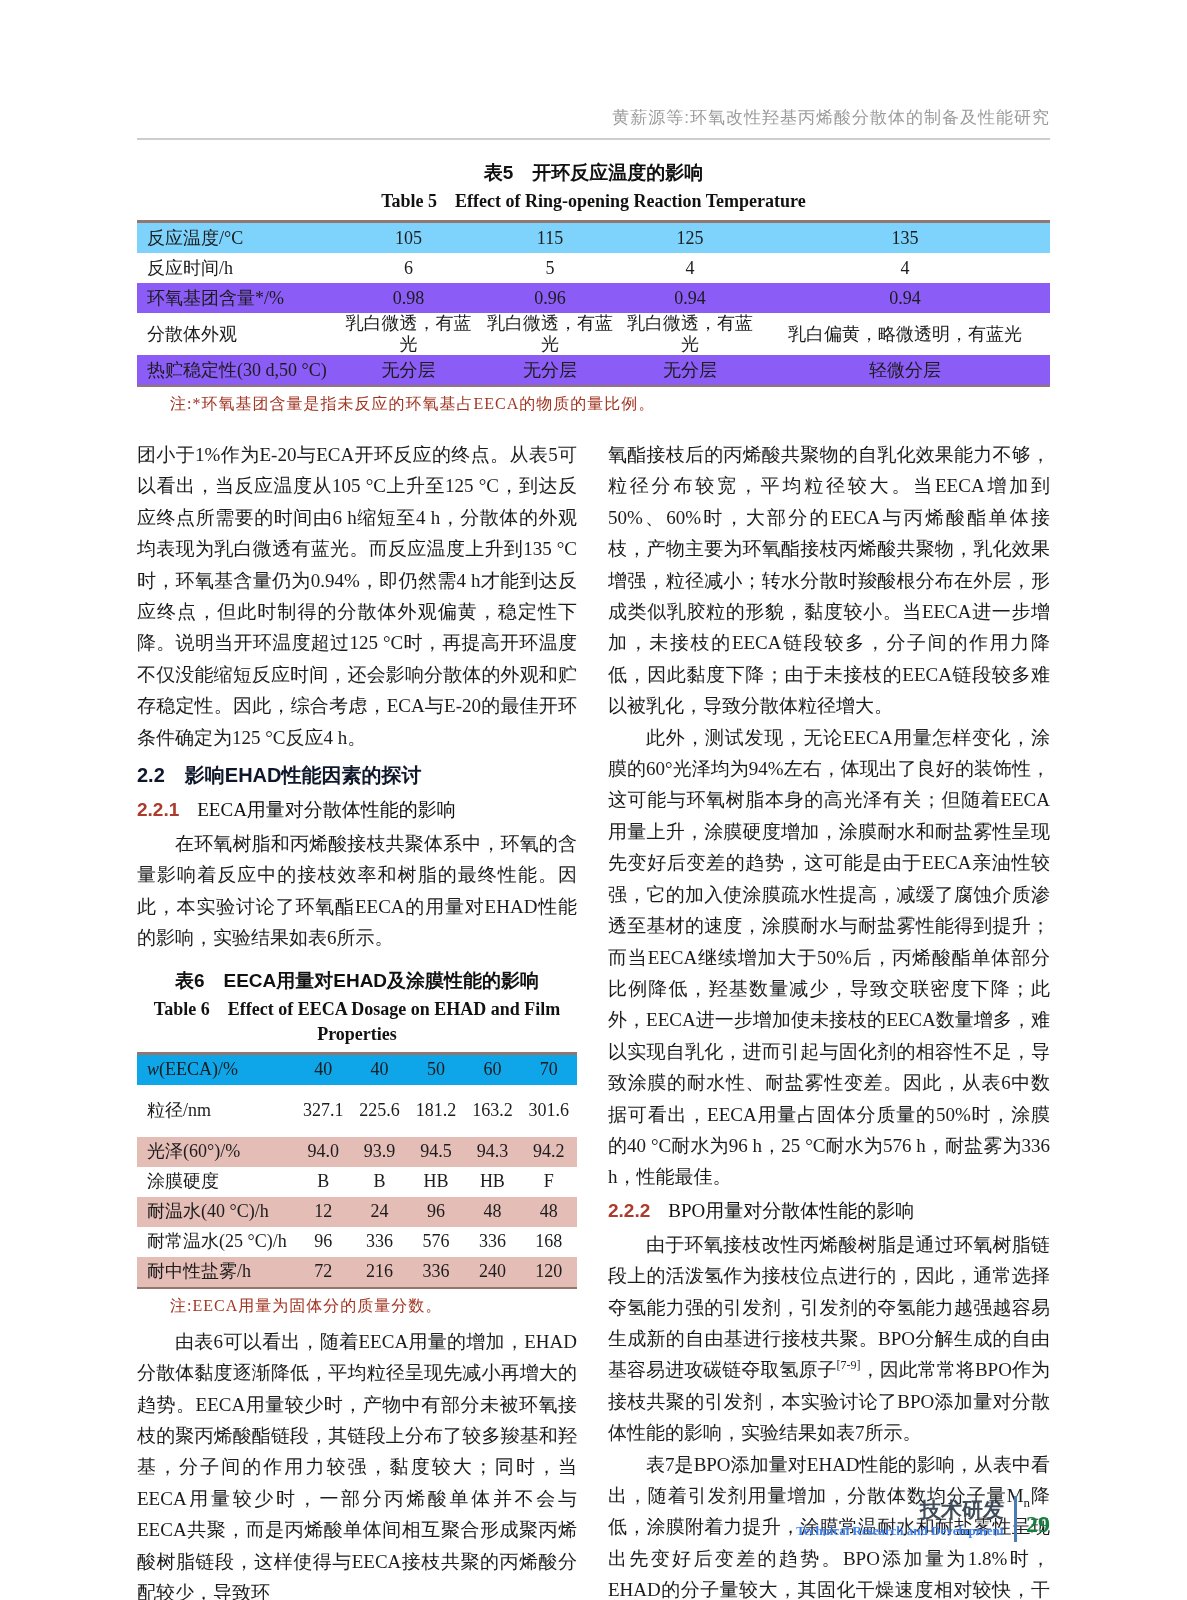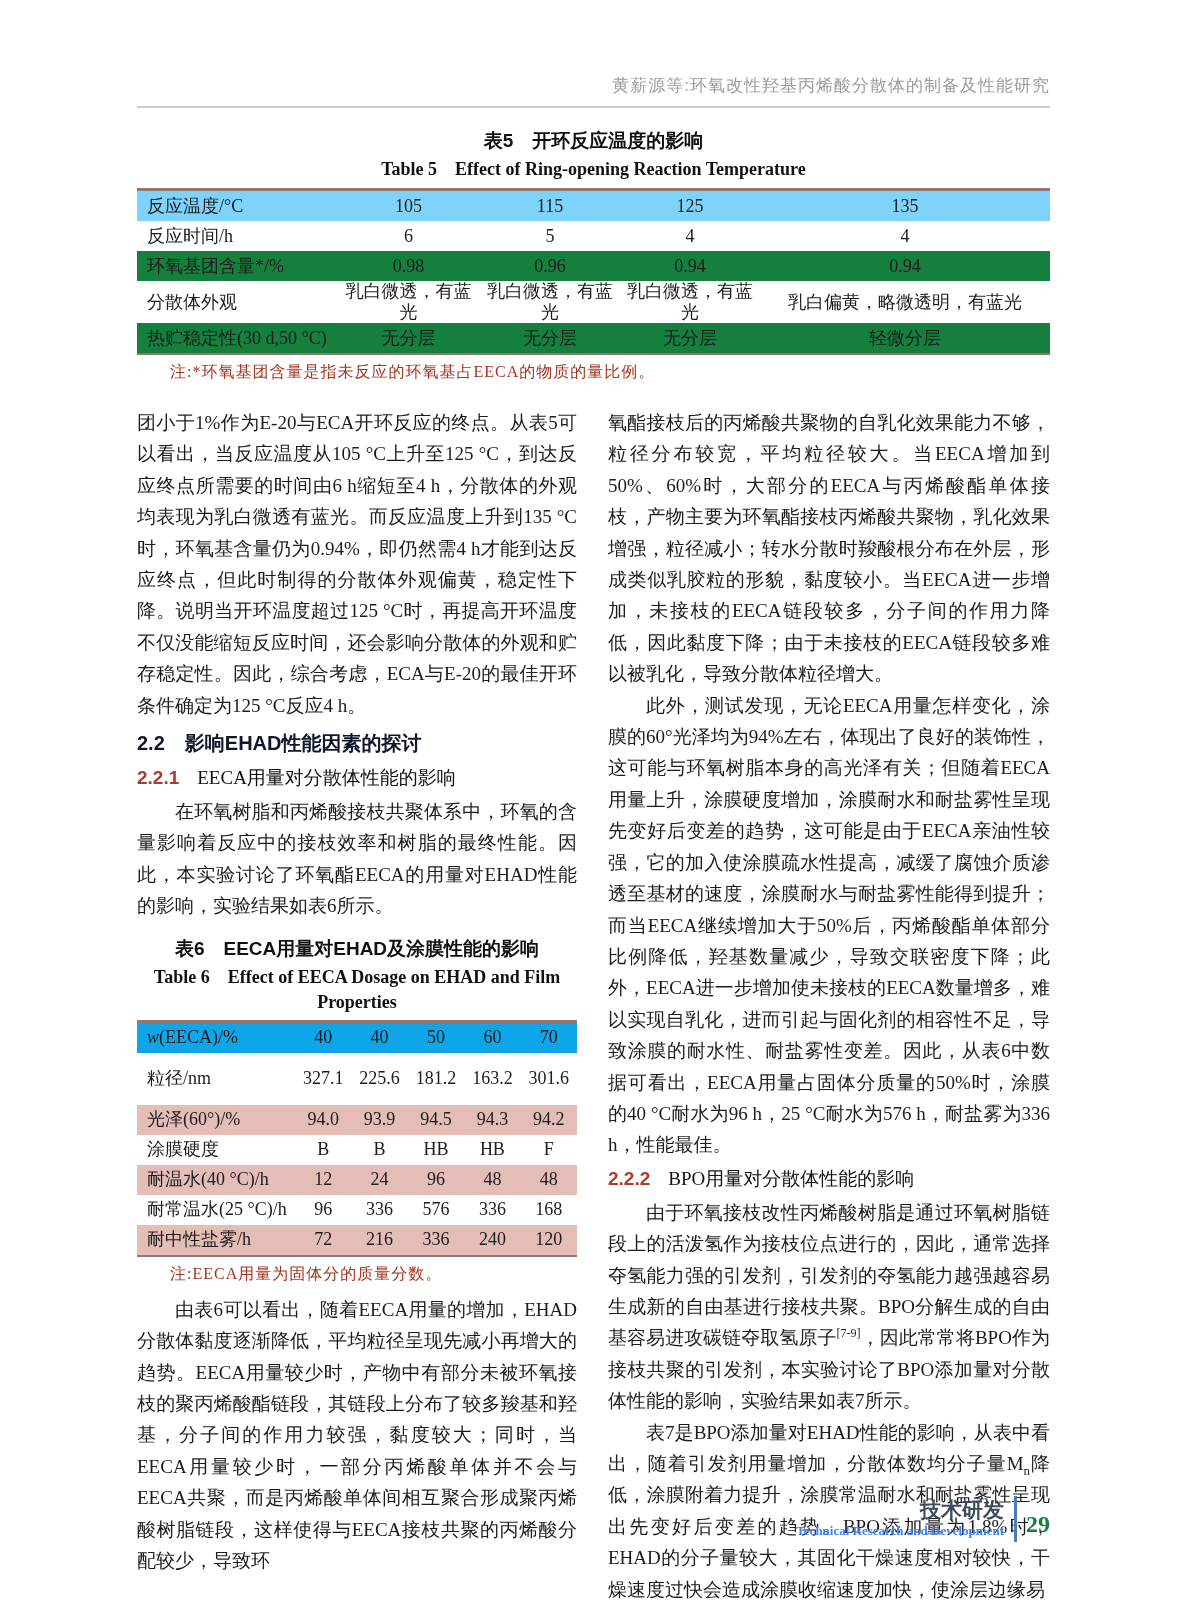--- a/index.html
+++ b/index.html
@@ -7,21 +7,21 @@
     position:relative;
     width:1187px;height:1600px;
     background:#ffffff;
     font-family:"Liberation Serif", serif;
     color:#1c1c1c;
     overflow:hidden;
   }
   .content{margin:0 137px;}
   
   .running-head{
-    padding-top:74px;
+    padding-top:106px;
     text-align:right;
     font-family:"Liberation Sans", sans-serif;
     font-size:17px;
     color:#9b9b9b;
     letter-spacing:1px;
     border-bottom:2px solid #cdcdcd;
     padding-bottom:9px;
   }
   
   .tcap-zh{
@@ -52,21 +52,21 @@
   .tcell{
     display:flex;align-items:center;
     min-height:30px;
     font-size:18px;
     line-height:21px;
   }
   .tlabel{justify-content:flex-start;padding-left:10px;}
   .tval{justify-content:center;text-align:center;}
   #table5 .trow:nth-child(1){background:#7dd3fc;}
   #table5 .trow:nth-child(3),
-  #table5 .trow:nth-child(5){background:#15803d;}
+  #table5 .trow:nth-child(5){background:#8b5cf6;}
   #table6 .trow:nth-child(1){background:#0ea5e9;}
   #table6 .trow:nth-child(3),
   #table6 .trow:nth-child(5),
   #table6 .trow:nth-child(7){background:#e3bdb6;}
   #table6 .trow:nth-child(2) .tcell{min-height:52px;}
   .tnote{
     margin-top:7px;
     padding-left:33px;
     font-size:16px;
     color:#a23522;

